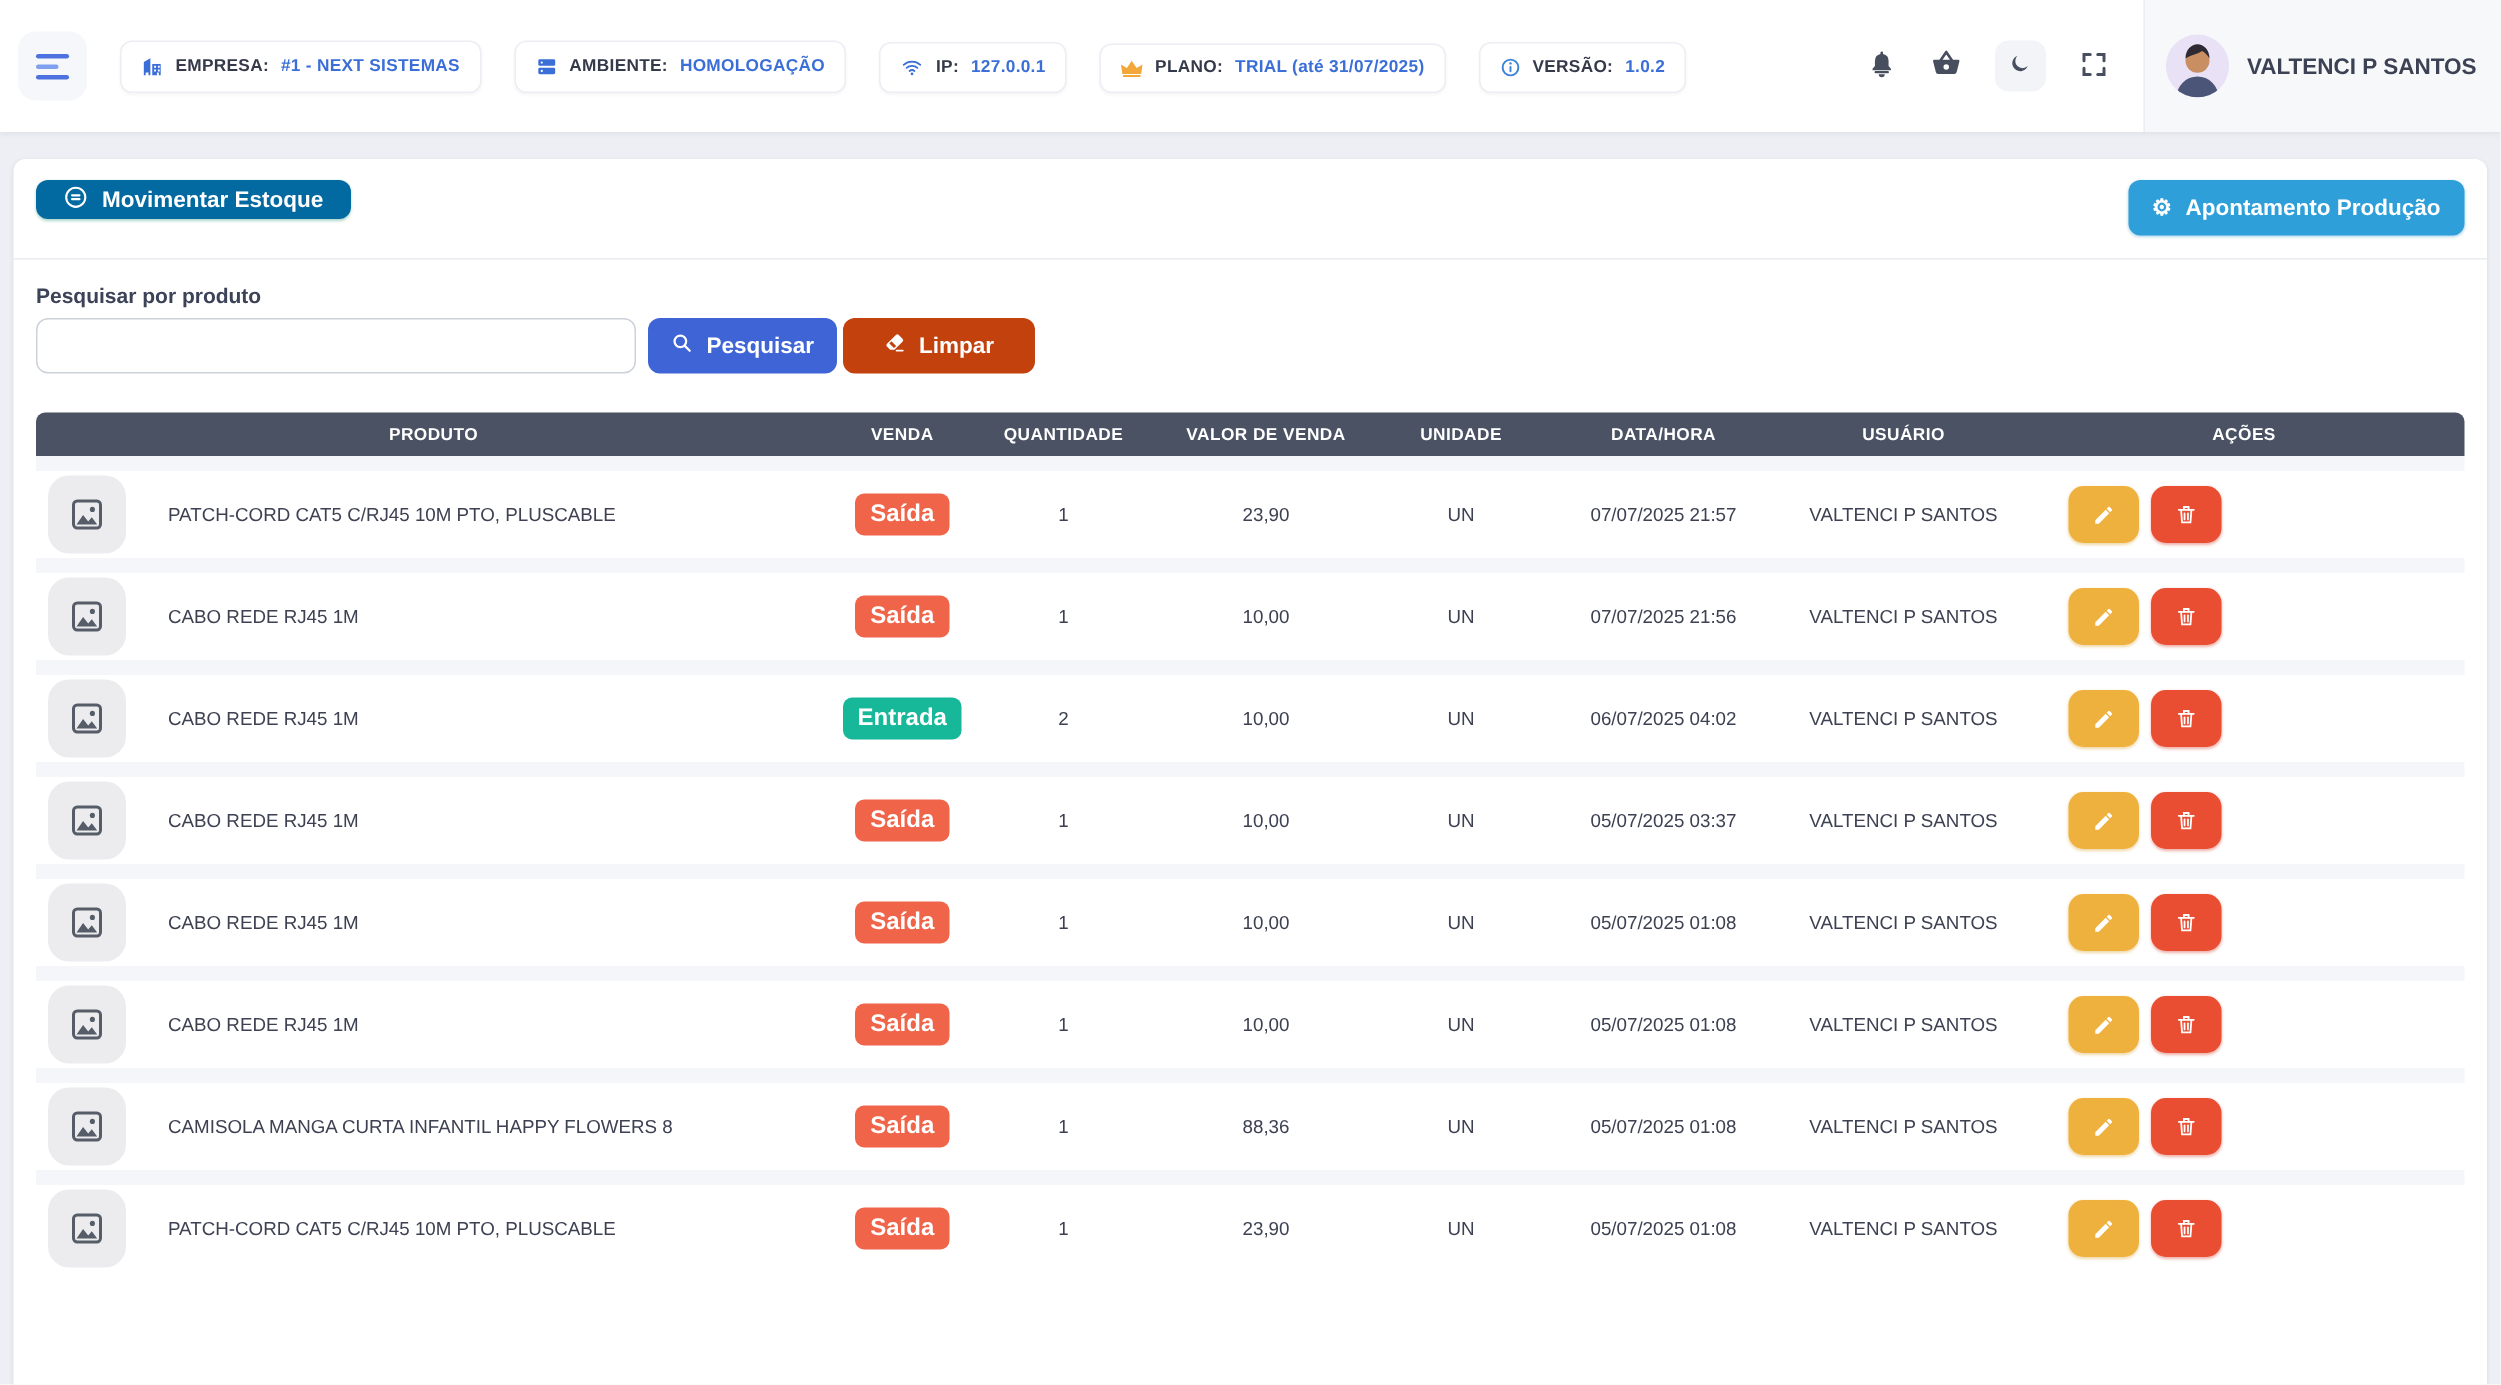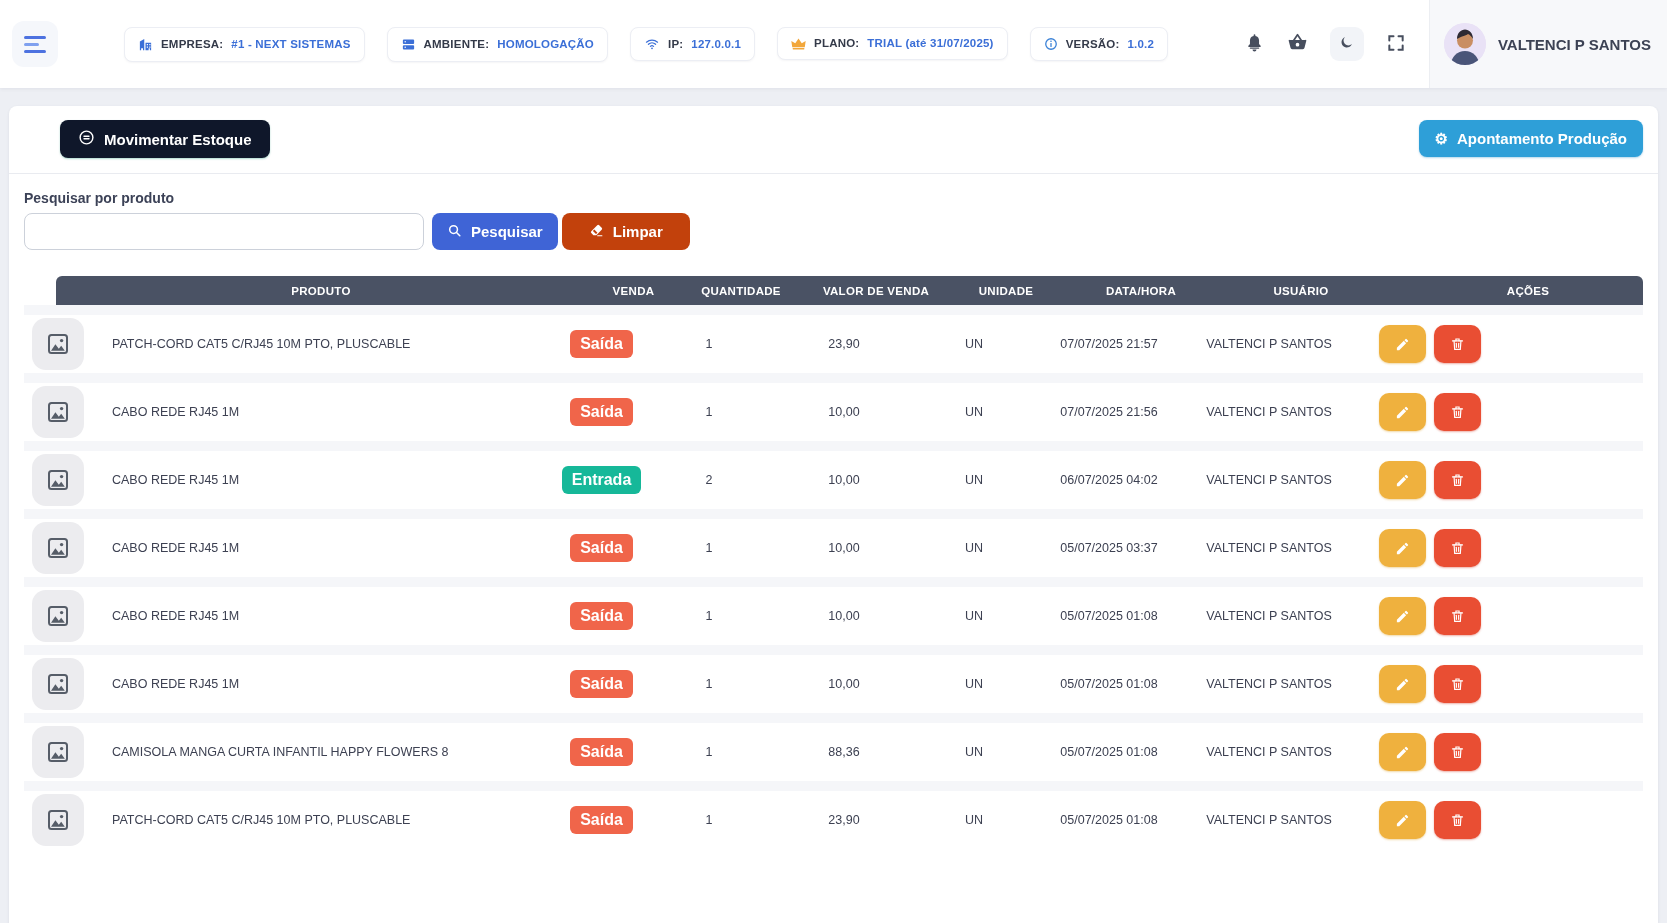--- a/index.html
+++ b/index.html
@@ -16,21 +16,21 @@
   }
   .hamburger{
     width:46px; height:46px; border:none; background:#f5f7fb; border-radius:12px;
     display:flex; flex-direction:column; justify-content:center; gap:4px; padding-left:12px;
     cursor:pointer; margin-right:22px;
   }
   .hamburger span{ height:3px; border-radius:2px; background:#4d72e0; display:block; }
   .hamburger .b1{ width:22px; }
   .hamburger .b2{ width:15px; background:#7fa0ef; }
   .hamburger .b3{ width:22px; }
-  .badges{ display:flex; align-items:flex-start; gap:22px;margin-left:44px; }
+  .badges{ display:flex; align-items:flex-end; gap:22px; }
   .badge-chip{
     background:#fff; border:1px solid #eceef4; box-shadow:0 1px 2px rgba(80,90,110,.06);
     border-radius:8px; padding:9px 13px; display:flex; align-items:center; gap:8px;
     font-size:11.5px; font-weight:bold; letter-spacing:.2px; white-space:nowrap;
   }
   .badge-chip .lab{ color:#343a49; }
   .badge-chip .val{ color:#3b6fd7; }
   .chip-ico{ display:flex; align-items:center; }
   .topbar-right{ margin-left:auto; display:flex; align-items:center; height:100%; }
   .tb-icon-btn{
@@ -51,21 +51,21 @@
   
   .card{
     margin:18px 9px 0 9px; background:#fff; border-radius:8px;
     box-shadow:0 1px 3px rgba(60,70,90,.10); padding:14px 15px 0 15px; height:900px;
   }
   .card-top{ display:flex; justify-content:space-between; align-items:flex-start; }
   .btn{
     border:none; cursor:pointer; color:#fff; font-weight:bold; font-family:inherit;
     display:inline-flex; align-items:center; gap:9px; border-radius:8px; font-size:15px;
   }
-  .btn-move{ background:#0f172a; height:38px; padding:0 18px; box-shadow:0 1px 2px rgba(13,140,110,.35);margin-left:36px; }
+  .btn-move{ background:#0369a1; height:26px; padding:0 18px; box-shadow:0 1px 2px rgba(13,140,110,.35); }
   .btn-prod{ background:#2e9fd8; height:37px; padding:0 16px; box-shadow:0 1px 2px rgba(40,140,200,.35); }
   .divider{ border:none; border-top:1px solid #e9ebf0; margin:15px -15px 16px -15px; }
 
   .search-label{ font-size:14px; color:#3c4257; margin-bottom:7px; font-weight:bold; }
   .search-row{ display:flex; align-items:flex-start; }
   .search-input{
     width:400px; height:37px; border:1px solid #ccd1da; border-radius:8px; padding:0 12px;
     font-size:14px; font-family:inherit; color:#3f4254; outline:none; background:#fff;
   }
   .btn-search{ background:#3f64d6; height:37px; padding:0 15px; margin-left:8px; }
@@ -73,21 +73,21 @@
 
   
   .table{ margin-top:26px; }
   .thead, .trow{
     display:grid;
     grid-template-columns:530px 95px 120px 150px 110px 160px 160px 294px;
     align-items:center;
   }
   .thead{
     background:#4a5264; border-radius:6px 6px 0 0; height:29px;
-    color:#fff; font-size:11.5px; font-weight:bold; letter-spacing:.3px;margin-left:32px;
+    color:#fff; font-size:11.5px; font-weight:bold; letter-spacing:.3px;
   }
   .thead > div{ text-align:center; }
   .trow{ height:68px; background:#fff; border-top:10px solid #f5f6f9; }
   .cell{ font-size:12.5px; color:#3d4152; }
   .center{ text-align:center; }
   .cell-prod{ display:flex; align-items:center; gap:28px; padding-left:8px; }
   .thumb{
     width:52px; height:52px; border-radius:14px; background:#ececef;
     display:flex; align-items:center; justify-content:center; flex:0 0 auto;
   }

